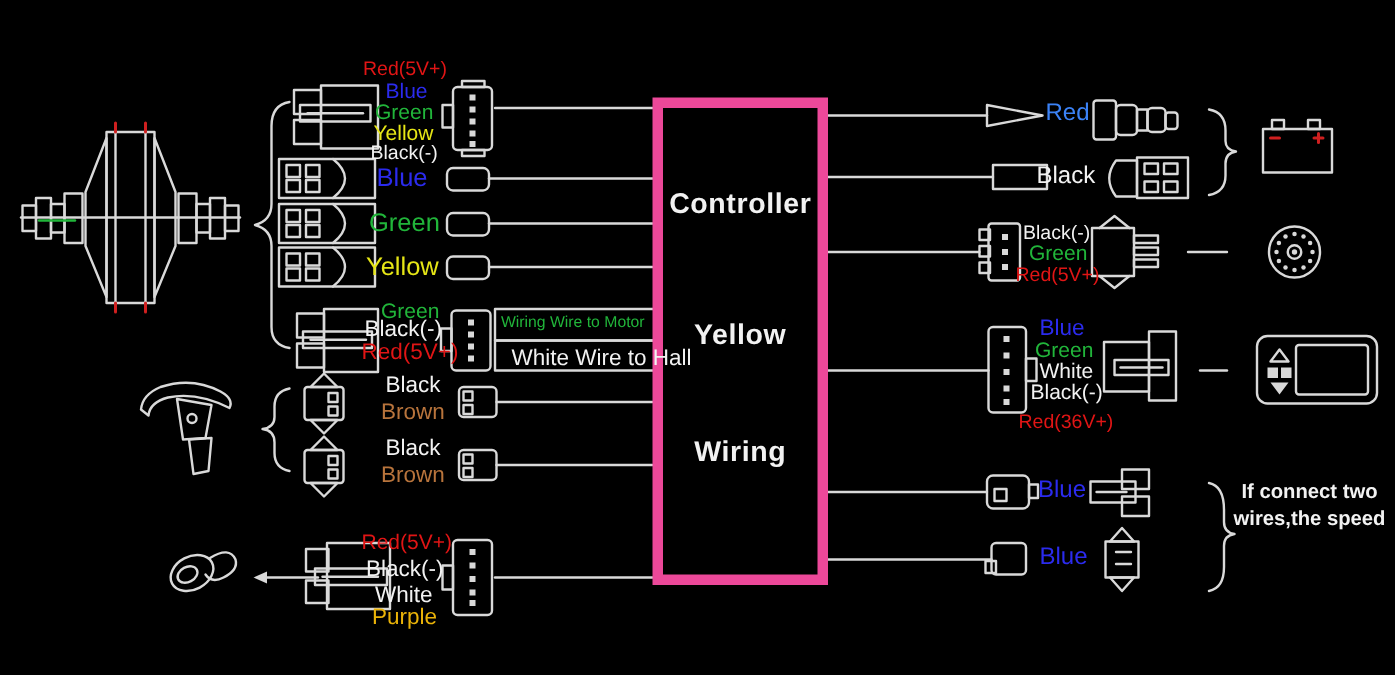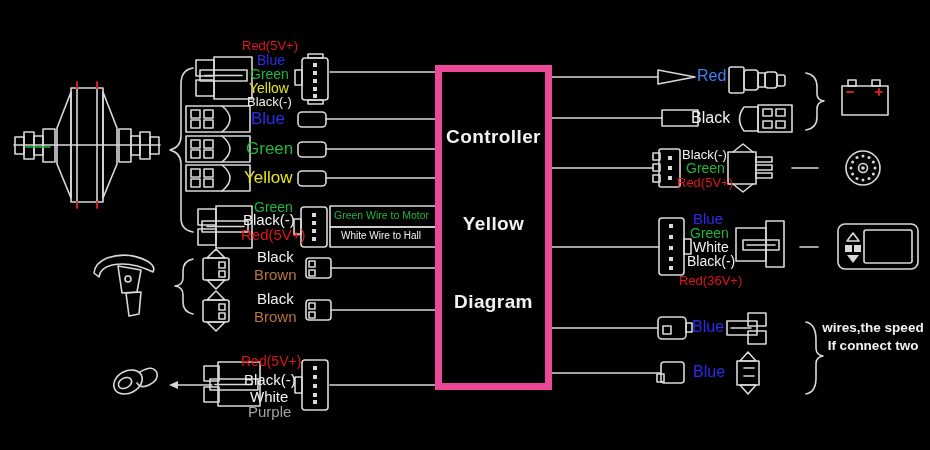--- a/index.html
+++ b/index.html
@@ -306,63 +306,63 @@
         <line x1="744" y1="368" x2="754" y2="368"></line>
         <line x1="744" y1="376" x2="754" y2="376"></line>
         <polygon points="740,385 748,394 756,385"></polygon>
       </g>
     </g>
   </svg>
 
   <div class="ctrl">
     <span style="top:54px">Controller</span>
     <span style="top:141px">Yellow</span>
-    <span style="top:219px">Diagram</span>
+    <span style="top:219px">Wiring</span>
   </div>
 
   <div class="lbl" style="left: 242px; top: 39px; font-size: 13px; color: rgb(224, 21, 21);">Red(5V+)</div>
   <div class="lbl" style="left: 257px; top: 53px; font-size: 14px; color: rgb(43, 43, 238);">Blue</div>
   <div class="lbl" style="left: 250px; top: 67px; font-size: 14px; color: rgb(33, 181, 58);">Green</div>
   <div class="lbl" style="left: 249px; top: 81px; font-size: 14px; color: rgb(230, 230, 22);">Yellow</div>
   <div class="lbl" style="left: 247px; top: 95px; font-size: 13px; color: rgb(242, 242, 242);">Black(-)</div>
 
   <div class="lbl" style="left: 251px; top: 110px; font-size: 17px; color: rgb(43, 43, 238);">Blue</div>
   <div class="lbl" style="left: 246px; top: 140px; font-size: 17px; color: rgb(33, 181, 58);">Green</div>
   <div class="lbl" style="left: 244px; top: 169px; font-size: 17px; color: rgb(230, 230, 22);">Yellow</div>
 
   <div class="lbl" style="left: 254px; top: 200px; font-size: 14px; color: rgb(33, 181, 58);">Green</div>
   <div class="lbl" style="left: 243px; top: 212px; font-size: 15px; color: rgb(242, 242, 242);">Black(-)</div>
   <div class="lbl" style="left: 241px; top: 227px; font-size: 15px; color: rgb(224, 21, 21);">Red(5V+)</div>
-  <div class="lbl" style="left: 334px; top: 210px; font-size: 10.5px; color: rgb(33, 181, 58);">Green Wire to Motor</div>
-  <div class="lbl" style="left: 341px; top: 231px; font-size: 10px; color: rgb(242, 242, 242);">White Wire to Hall</div>
+  <div class="lbl" style="left: 334px; top: 210px; font-size: 10.5px; color: rgb(33, 181, 58);">Wiring Wire to Motor</div>
+  <div class="lbl" style="left: 341px; top: 231px; font-size: 15px; color: rgb(242, 242, 242);">White Wire to Hall</div>
 
   <div class="lbl" style="left: 257px; top: 249px; font-size: 15px; color: rgb(242, 242, 242);">Black</div>
   <div class="lbl" style="left: 254px; top: 267px; font-size: 15px; color: rgb(184, 116, 60);">Brown</div>
   <div class="lbl" style="left: 257px; top: 291px; font-size: 15px; color: rgb(242, 242, 242);">Black</div>
   <div class="lbl" style="left: 254px; top: 309px; font-size: 15px; color: rgb(184, 116, 60);">Brown</div>
 
   <div class="lbl" style="left: 241px; top: 354px; font-size: 14px; color: rgb(224, 21, 21);">Red(5V+)</div>
   <div class="lbl" style="left: 244px; top: 372px; font-size: 15px; color: rgb(242, 242, 242);">Black(-)</div>
   <div class="lbl" style="left: 250px; top: 389px; font-size: 15px; color: rgb(242, 242, 242);">White</div>
-  <div class="lbl" style="left: 248px; top: 404px; font-size: 15px; color: #a3a3a3;">Purple</div>
+  <div class="lbl" style="left: 248px; top: 404px; font-size: 15px; color: #eab308;">Purple</div>
 
   <div class="lbl" style="left: 697px; top: 68px; font-size: 16px; color: #3b82f6;">Red</div>
   <div class="lbl" style="left: 691px; top: 110px; font-size: 16px; color: rgb(242, 242, 242);">Black</div>
 
   <div class="lbl" style="left: 682px; top: 148px; font-size: 13px; color: rgb(242, 242, 242);">Black(-)</div>
   <div class="lbl" style="left: 686px; top: 161px; font-size: 14px; color: rgb(33, 181, 58);">Green</div>
   <div class="lbl" style="left: 677px; top: 176px; font-size: 13px; color: rgb(224, 21, 21);">Red(5V+)</div>
 
   <div class="lbl" style="left: 693px; top: 211px; font-size: 15px; color: rgb(43, 43, 238);">Blue</div>
   <div class="lbl" style="left: 690px; top: 226px; font-size: 14px; color: rgb(33, 181, 58);">Green</div>
   <div class="lbl" style="left: 693px; top: 240px; font-size: 14px; color: rgb(242, 242, 242);">White</div>
   <div class="lbl" style="left: 687px; top: 254px; font-size: 14px; color: rgb(242, 242, 242);">Black(-)</div>
   <div class="lbl" style="left: 679px; top: 274px; font-size: 13px; color: rgb(224, 21, 21);">Red(36V+)</div>
 
   <div class="lbl" style="left: 692px; top: 319px; font-size: 16px; color: rgb(43, 43, 238);">Blue</div>
   <div class="lbl" style="left: 693px; top: 364px; font-size: 16px; color: rgb(43, 43, 238);">Blue</div>
 
   <div class="note">
+    <div>If connect two</div>
     <div>wires,the speed</div>
-    <div>If connect two</div>
   </div>
 
 </div>
 
 </body></html>

